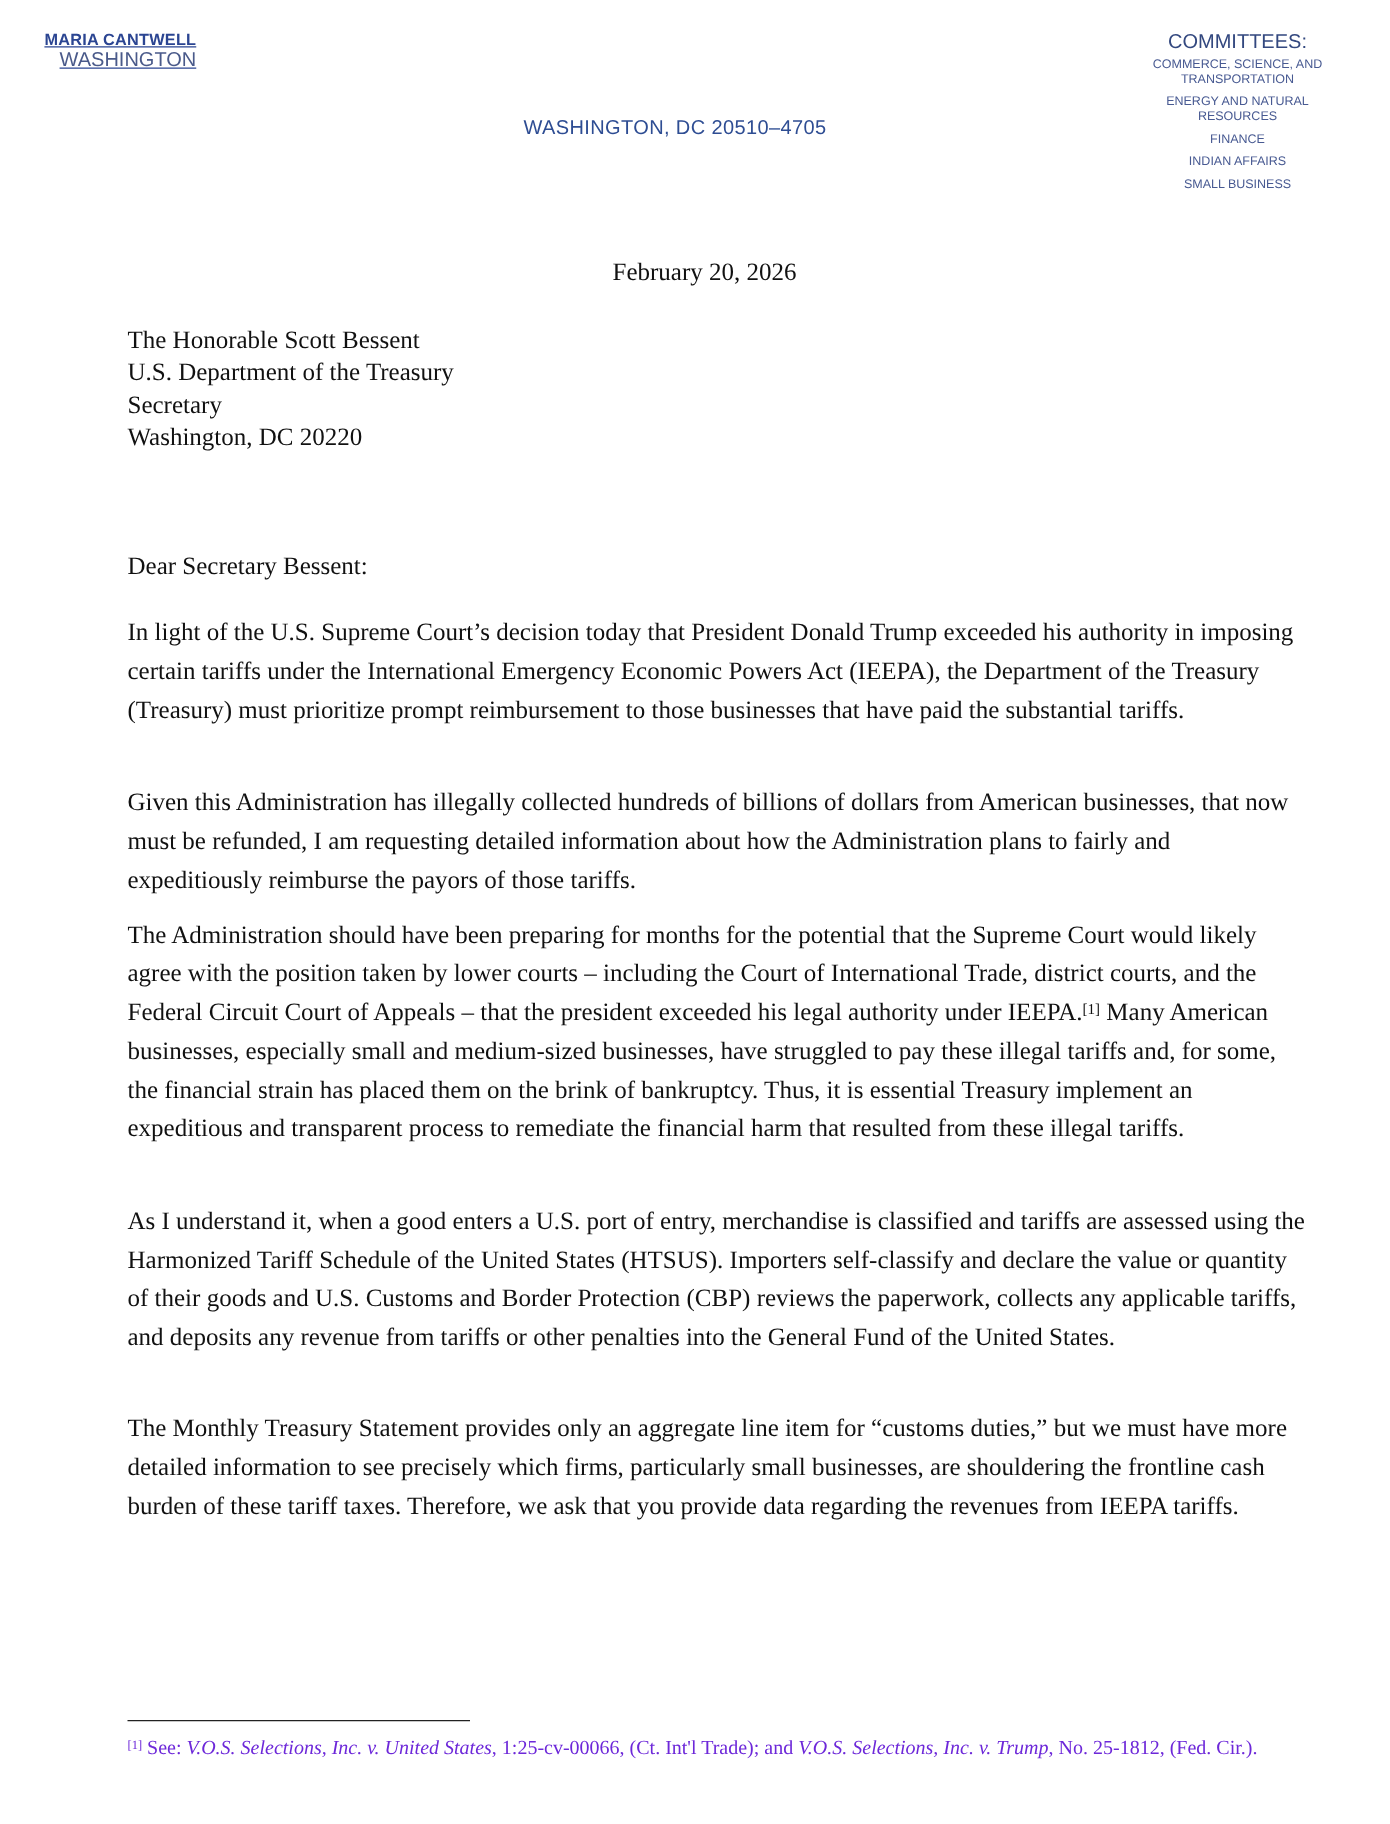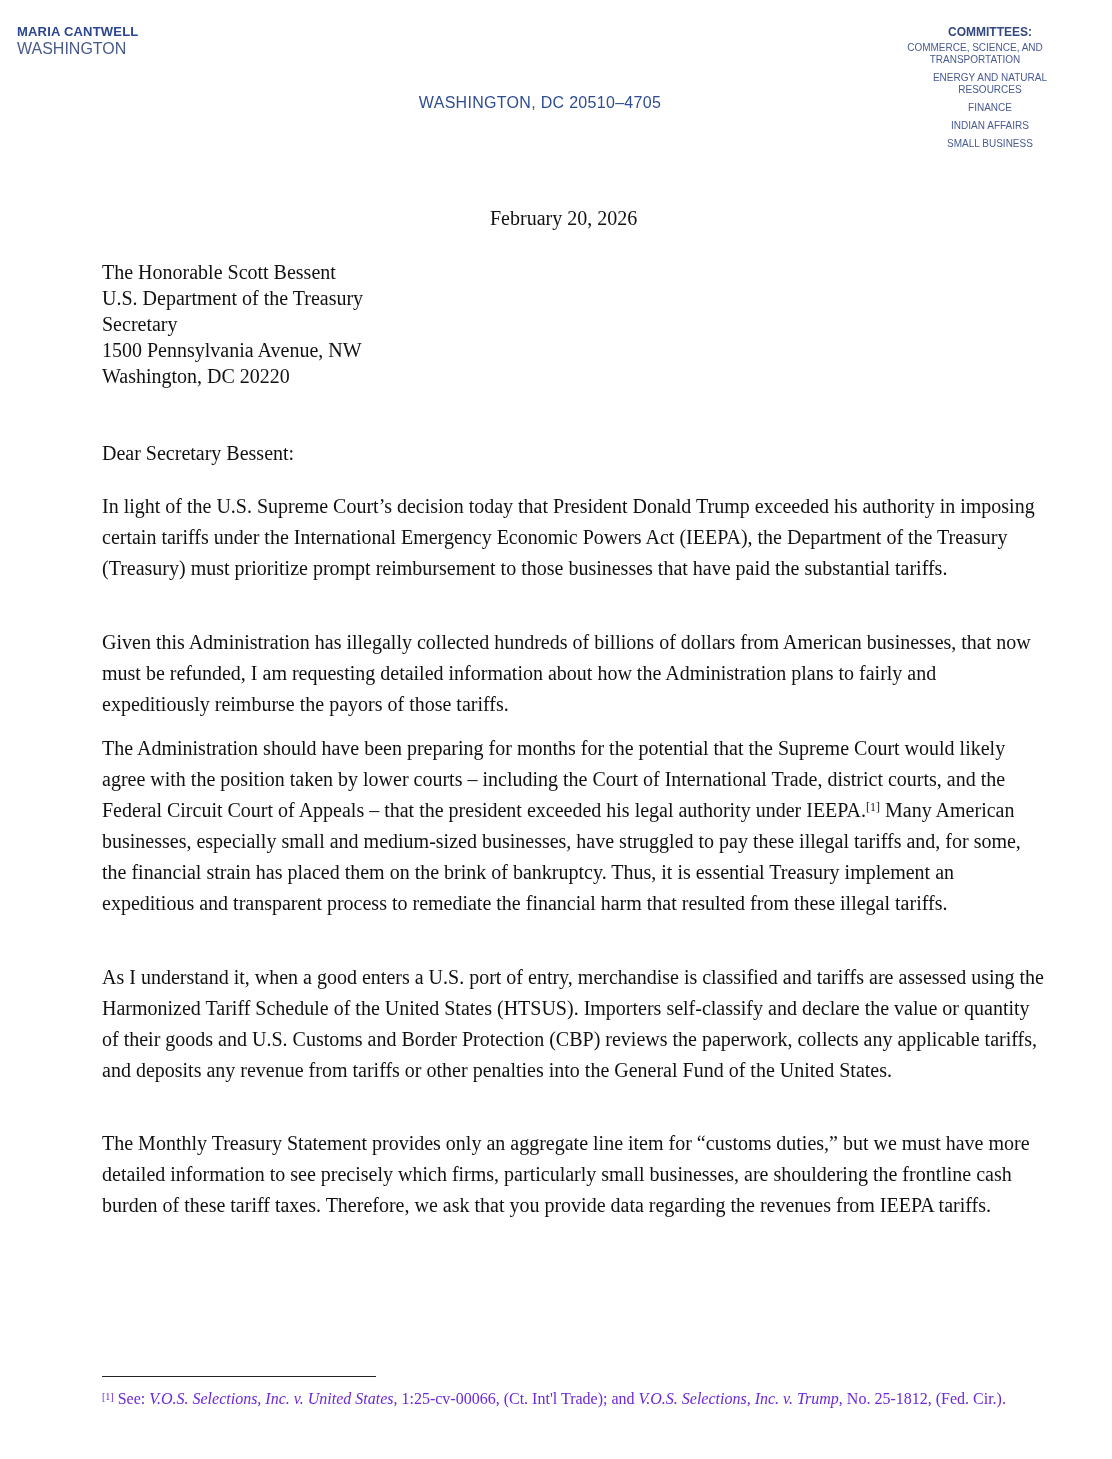--- a/index.html
+++ b/index.html
@@ -1,28 +1,28 @@
 <!DOCTYPE html>
 <html><head>
   <meta charset="utf-8">
   <style>
     html, body { margin: 0; padding: 0; background: #ffffff; }
     body { width: 1112px; height: 1459px; position: relative; overflow: hidden; }
     .page { position: relative; width: 1112px; height: 1459px; background: #ffffff; }
 
-    .sender { position: absolute; left: 17px; top: 24px; width: 140px; text-align: left; color: #2b4592; font-family: "Liberation Sans", sans-serif; }
+    .sender { position: absolute; left: 17px; top: 24px; width: 140px; text-align: right; color: #2b4592; font-family: "Liberation Sans", sans-serif; text-decoration: underline; }
     .sender-name { font-size: 13px; font-weight: bold; letter-spacing: 0.2px; }
     .sender-state { font-size: 16px; color: #4a5a8a; margin-top: 1px; }
 
     .masthead { position: absolute; left: 340px; top: 88px; width: 400px; text-align: center; }
     .masthead-title { font-family: "DejaVu Serif", serif; font-size: 33px; color: #3d64b0; font-weight: bold; font-style: italic; letter-spacing: 0.5px; line-height: 42px; }
     .masthead-address { font-family: "Liberation Sans", sans-serif; font-size: 16px; color: #2e4d93; margin-top: 6px; letter-spacing: 0.3px; }
 
     .committees { position: absolute; left: 900px; top: 25px; width: 180px; text-align: center; font-family: "Liberation Sans", sans-serif; color: #485a92; }
-    .committees-heading { font-size: 12px; font-weight: bold; color: #33487f; margin-bottom: 3px; }
+    .committees-heading { font-size: 16px; font-weight: normal; color: #33487f; margin-bottom: 3px; }
     .committee-item { font-size: 10px; line-height: 12px; margin-bottom: 6px; }
     .date { position: absolute; left: 490px; top: 207px; font-family: "Liberation Serif", serif; font-size: 20px; color: #111; white-space: nowrap; }
     .address-block { position: absolute; left: 102px; top: 259px; font-family: "Liberation Serif", serif; font-size: 20px; line-height: 26px; color: #111; }
     .salutation { position: absolute; left: 102px; top: 442px; font-family: "Liberation Serif", serif; font-size: 20px; color: #111; }
     .body-para { position: absolute; left: 102px; width: 945px; font-family: "Liberation Serif", serif; font-size: 20px; line-height: 31px; color: #111; margin: 0; }
     sup { font-size: 12px; vertical-align: top; position: relative; top: -3px; }
 
     .footnote-rule { position: absolute; left: 102px; top: 1376px; width: 274px; height: 0; border-top: 1.5px solid #222; }
     .footnote { position: absolute; left: 102px; top: 1388px; width: 950px; font-family: "Liberation Serif", serif; font-size: 16px; line-height: 22px; color: #6d28d9; }
     .footnote sup { font-size: 10px; top: -2px; }
@@ -37,34 +37,33 @@
     <div class="sender-name">MARIA CANTWELL</div>
     <div class="sender-state">WASHINGTON</div>
   </div>
 
   <div class="masthead">
     <div class="masthead-address">WASHINGTON, DC 20510–4705</div>
   </div>
 
   <div class="committees">
     <div class="committees-heading">COMMITTEES:</div>
-    <div class="committee-item" style="width:150px;">COMMERCE, SCIENCE, AND TRANSPORTATION</div>
+    <div class="committee-item" style="width:150px;margin-left:15px;">COMMERCE, SCIENCE, AND TRANSPORTATION</div>
     <div class="committee-item" style="width:140px;margin-left:20px;">ENERGY AND NATURAL RESOURCES</div>
     <div class="committee-item">FINANCE</div>
     <div class="committee-item">INDIAN AFFAIRS</div>
     <div class="committee-item">SMALL BUSINESS</div>
   </div>
 
   <div class="date">February 20, 2026</div>
 
   <div class="address-block">
     <div>The Honorable Scott Bessent</div>
     <div>U.S. Department of the Treasury</div>
     <div>Secretary</div>
-    <div>1500 Pennsylvania Avenue, NW</div>
     <div>Washington, DC 20220</div>
   </div>
 
   <div class="salutation">Dear Secretary Bessent:</div>
 
   <p class="body-para" style="top:491px;">In light of the U.S. Supreme Court’s decision today that President Donald Trump exceeded his authority in imposing certain tariffs under the International Emergency Economic Powers Act (IEEPA), the Department of the Treasury (Treasury) must prioritize prompt reimbursement to those businesses that have paid the substantial tariffs.</p>
   <p class="body-para" style="top:627px;">Given this Administration has illegally collected hundreds of billions of dollars from American businesses, that now must be refunded, I am requesting detailed information about how the Administration plans to fairly and expeditiously reimburse the payors of those tariffs.</p>
   <p class="body-para" style="top:733px;"><span>The Administration should have been preparing for months for the potential that the Supreme Court would likely agree with the position taken by lower courts – including the Court of International Trade, district courts, and the Federal Circuit Court of Appeals – that the president exceeded his legal authority under IEEPA.</span><sup>[1]</sup><span> Many American businesses, especially small and medium-sized businesses, have struggled to pay these illegal tariffs and, for some, the financial strain has placed them on the brink of bankruptcy. Thus, it is essential Treasury implement an expeditious and transparent process to remediate the financial harm that resulted from these illegal tariffs.</span></p>
   <p class="body-para" style="top:962px;">As I understand it, when a good enters a U.S. port of entry, merchandise is classified and tariffs are assessed using the Harmonized Tariff Schedule of the United States (HTSUS). Importers self-classify and declare the value or quantity of their goods and U.S. Customs and Border Protection (CBP) reviews the paperwork, collects any applicable tariffs, and deposits any revenue from tariffs or other penalties into the General Fund of the United States.</p>
   <p class="body-para" style="top:1128px;">The Monthly Treasury Statement provides only an aggregate line item for “customs duties,” but we must have more detailed information to see precisely which firms, particularly small businesses, are shouldering the frontline cash burden of these tariff taxes. Therefore, we ask that you provide data regarding the revenues from IEEPA tariffs.</p>

